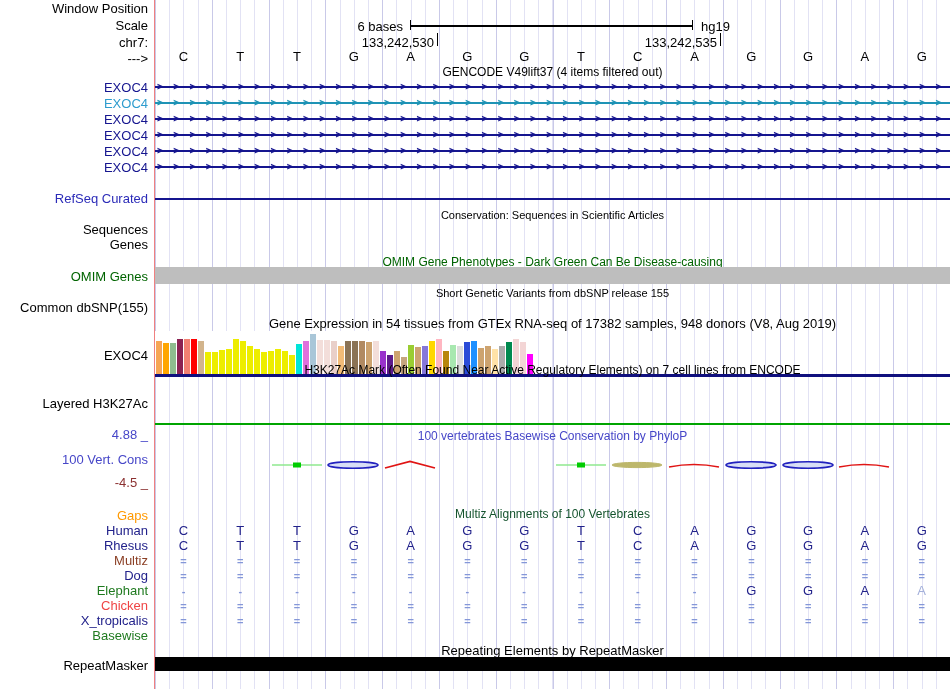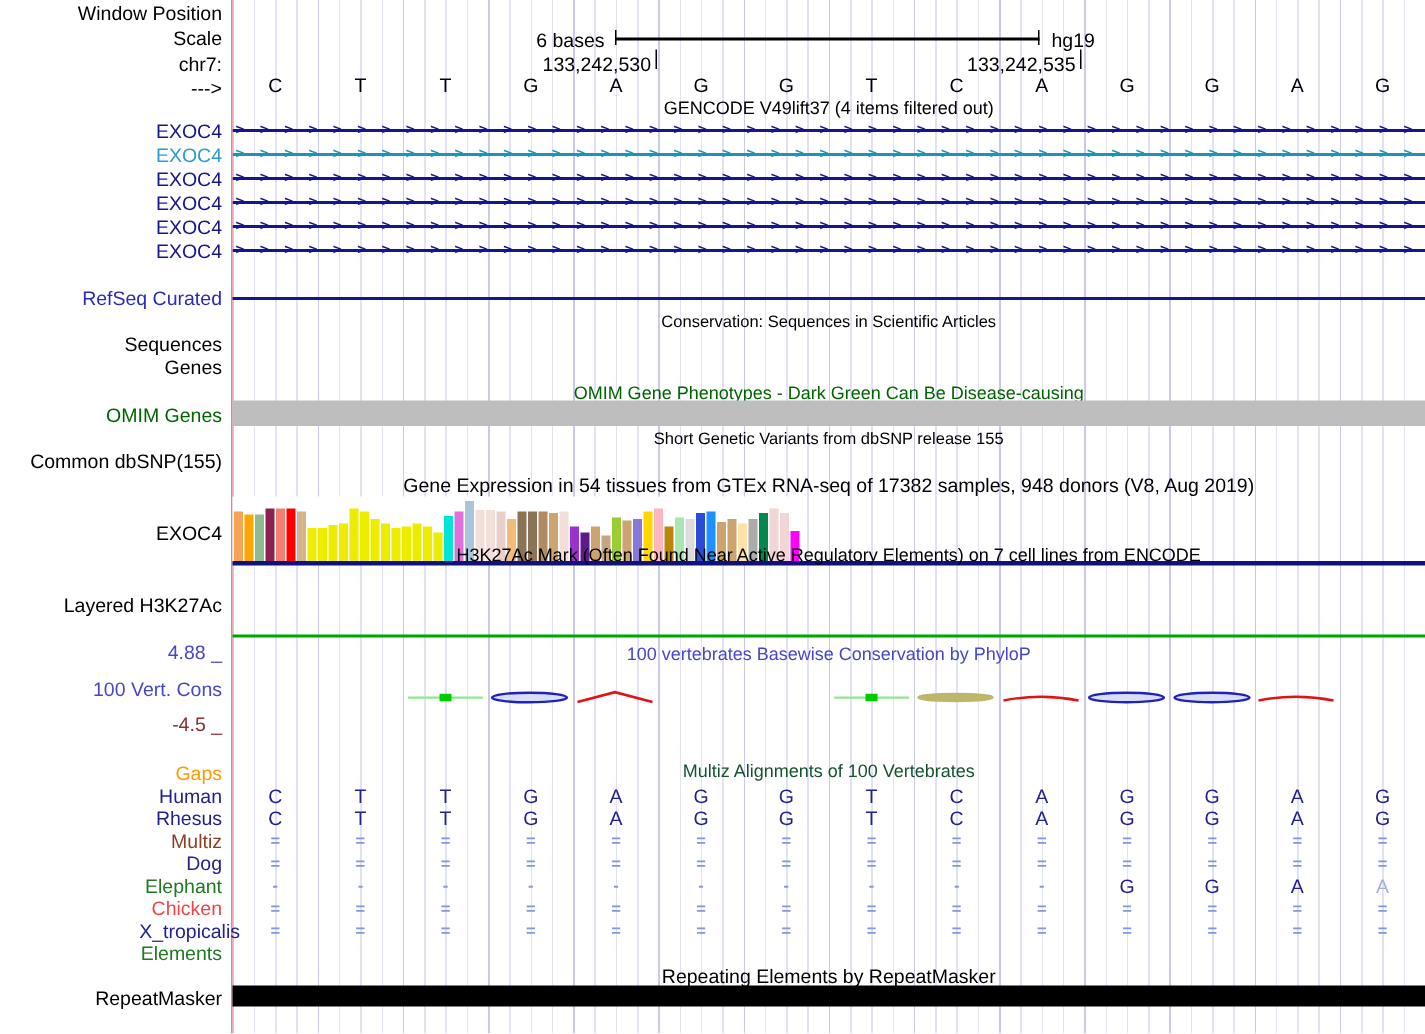--- a/index.html
+++ b/index.html
@@ -337,39 +337,39 @@
         <span class="cell sym" style="left: 397.502px;">=</span>
         <span class="cell sym" style="left: 454.288px;">=</span>
         <span class="cell sym" style="left: 511.074px;">=</span>
         <span class="cell sym" style="left: 567.86px;">=</span>
         <span class="cell sym" style="left: 624.646px;">=</span>
         <span class="cell sym" style="left: 681.432px;">=</span>
         <span class="cell sym" style="left: 738.218px;">=</span>
       </div>
   </div>
   <div class="mrow" style="top:614px">
-    <div class="glabel" style="color: rgb(34, 34, 139); margin-left: 12px;">X_tropicalis</div>
+    <div class="glabel" style="color: rgb(34, 34, 139);">X_tropicalis</div>
     <div class="cells">
         <span class="cell sym" style="left: 0px;">=</span>
         <span class="cell sym" style="left: 56.786px;">=</span>
         <span class="cell sym" style="left: 113.572px;">=</span>
         <span class="cell sym" style="left: 170.358px;">=</span>
         <span class="cell sym" style="left: 227.144px;">=</span>
         <span class="cell sym" style="left: 283.93px;">=</span>
         <span class="cell sym" style="left: 340.716px;">=</span>
         <span class="cell sym" style="left: 397.502px;">=</span>
         <span class="cell sym" style="left: 454.288px;">=</span>
         <span class="cell sym" style="left: 511.074px;">=</span>
         <span class="cell sym" style="left: 567.86px;">=</span>
         <span class="cell sym" style="left: 624.646px;">=</span>
         <span class="cell sym" style="left: 681.432px;">=</span>
         <span class="cell sym" style="left: 738.218px;">=</span>
       </div>
   </div>
   <div class="mrow" style="top:629px">
-    <div class="glabel" style="color: rgb(31, 122, 31);">Elements</div>
+    <div class="glabel" style="color: rgb(31, 122, 31);">Basewise</div>
     <div class="cells"></div>
   </div>
 
   <div class="ttitle" style="top:644px;font-size:13px">Repeating Elements by RepeatMasker</div>
   <div class="glabel" style="top:659px">RepeatMasker</div>
   <div class="hbar" style="top:657px;height:14px;background:#000"></div>
 </div>
 
 </body></html>

